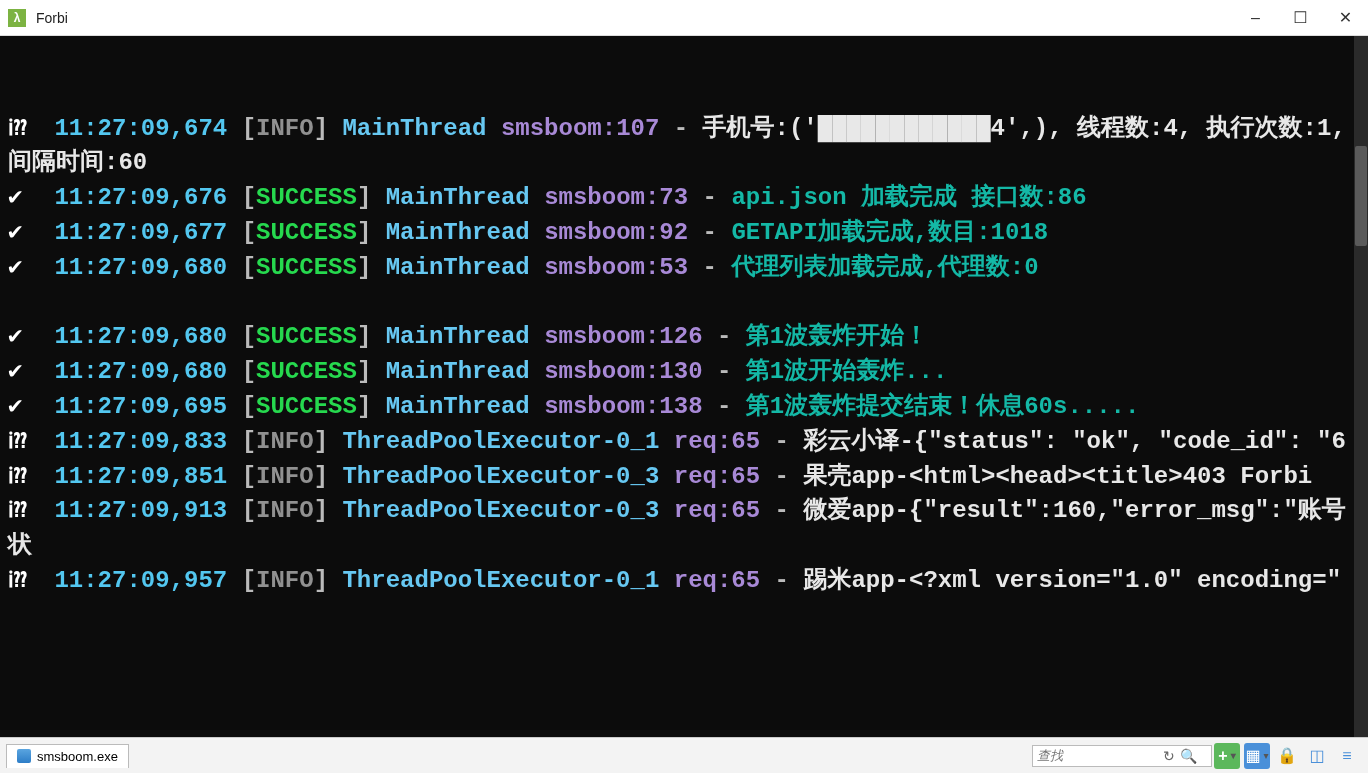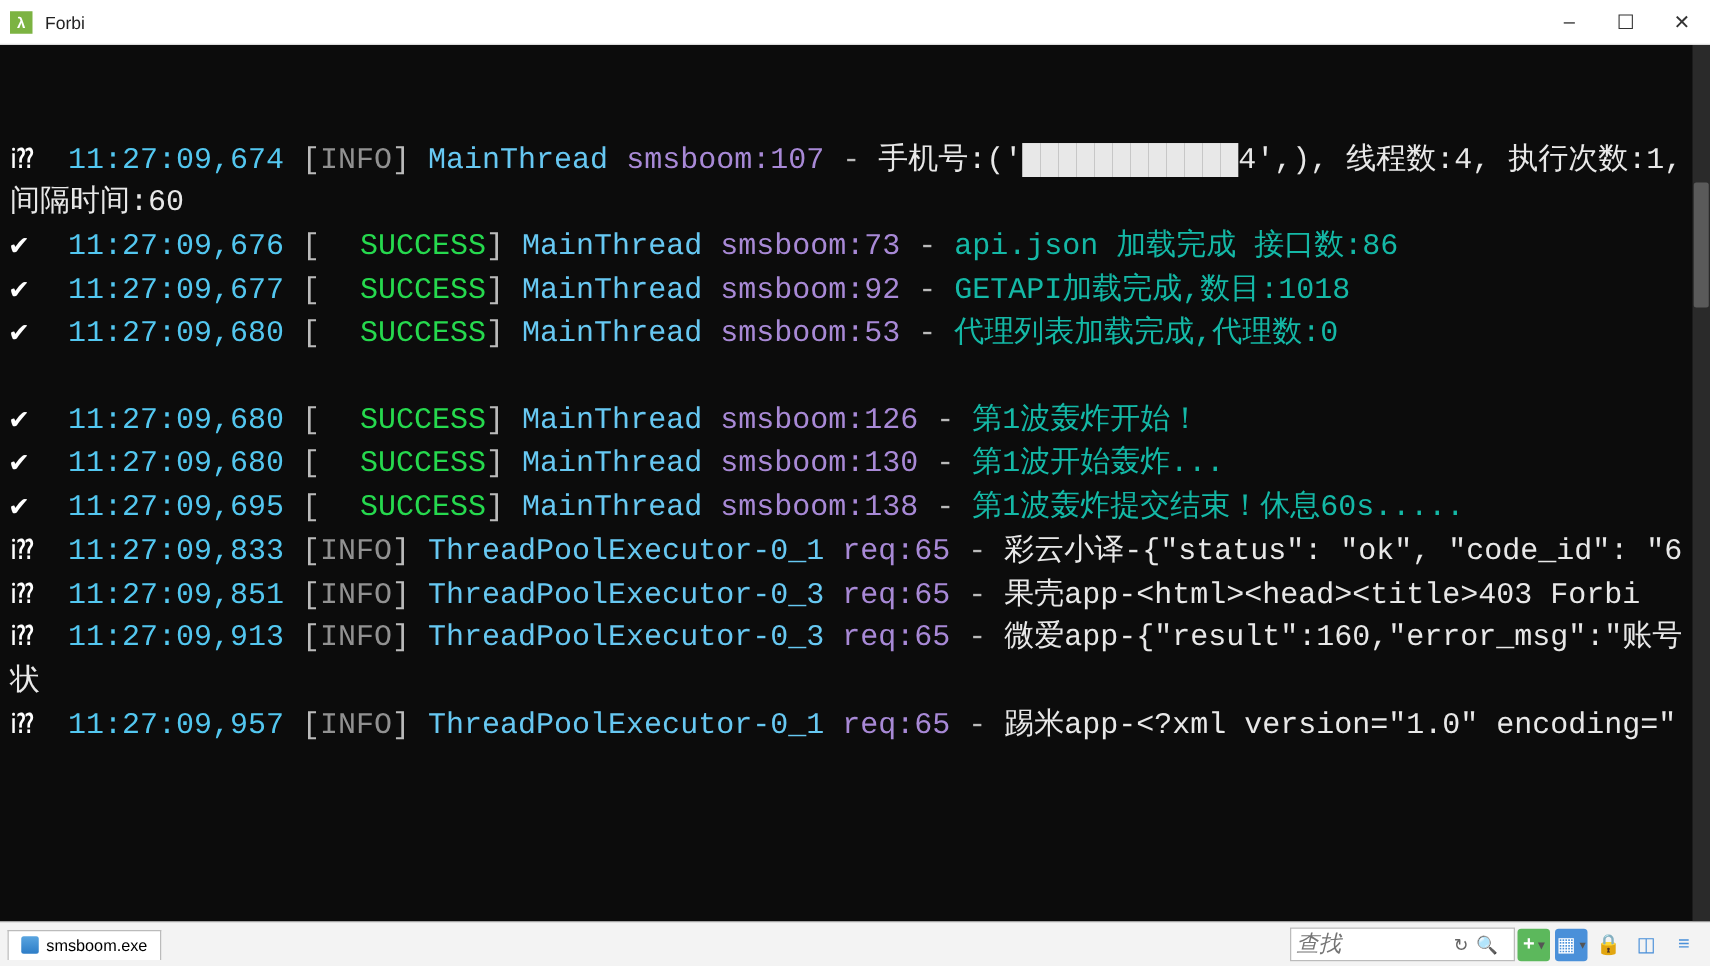--- a/index.html
+++ b/index.html
@@ -70,24 +70,24 @@
   }
   .scroll-thumb {
     position: absolute;
     right: 1px;
     width: 12px;
     top: 110px;
     height: 100px;
     background: #5a5a5a;
     border-radius: 2px;
   }
-  .line { display: block; }
+  .line { display: block; font-weight: bold; }
   .ts { color: #53c7f0; }
   .lvl-info { color: #919191; }
-  .lvl-success { color: #26d94e; margin-left: 32px; }
+  .lvl-success { color: #26d94e; }
   .thread { color: #67c8f2; }
   .src { color: #a889d6; }
   .dash { color: #bbb; }
   .msg { color: #e8e8e8; }
   .msg-green { color: #14b8a6; }
   .icon-line {
     display: inline-block;
     width: 32px;
     color: #ddd;
   }
@@ -122,21 +122,21 @@
     align-items: center;
     border: 1px solid #bbb;
     background: #fff;
     padding: 2px 4px;
     width: 180px;
     gap: 6px;
   }
   .search-box input {
     border: none;
     outline: none;
-    font-size: 18px;
+    font-size: 13px;
     width: 120px;
     color: #b91c1c;
     font-style: italic;
   }
   .search-box .sicon { color: #666; font-size: 14px; }
   .toolbar-btn {
     width: 26px;
     height: 26px;
     display: flex;
     align-items: center;

